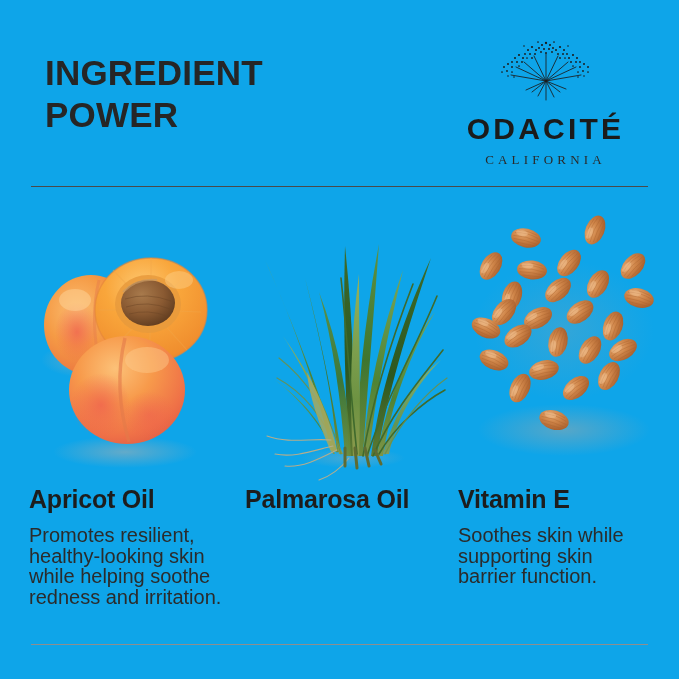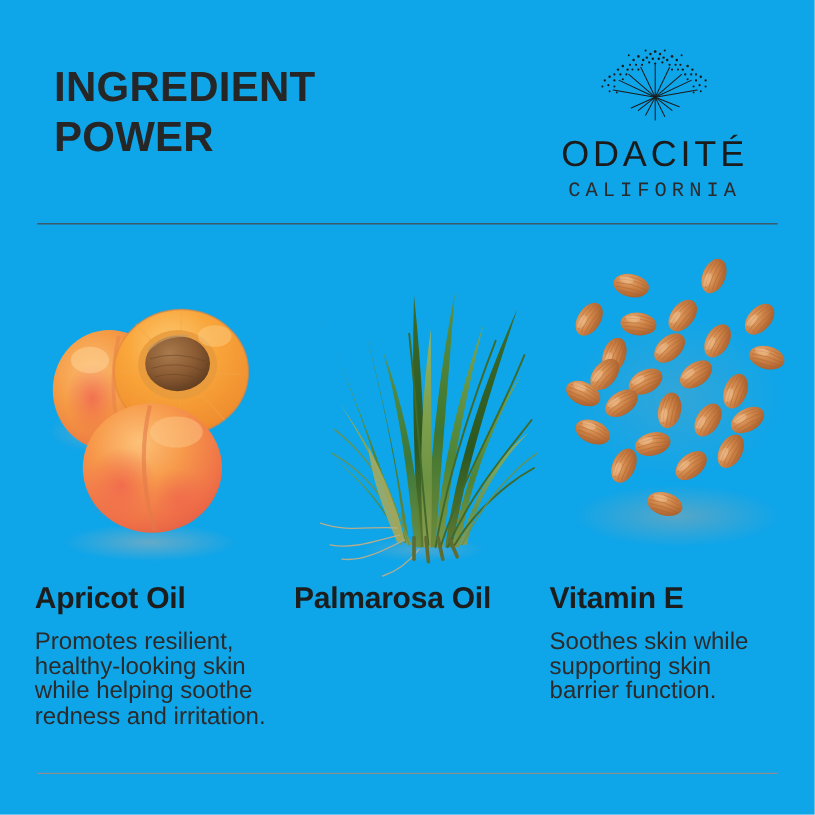--- a/index.html
+++ b/index.html
@@ -57,30 +57,30 @@
     display: block;
     margin: 0 auto;
     width: 104px;
     height: 72px;
   }
   .logo-wordmark {
     display: block;
     margin: 6px 0 0 0;
     font-family: "Liberation Sans", sans-serif;
     font-size: 30px;
-    font-weight: 400;
+    font-weight: 700;
     letter-spacing: 3.2px;
     color: #1b1b1b;
     line-height: 34px;
   }
   .logo-sub {
     display: block;
     margin: 7px 0 0 0;
-    font-family: Liberation Mono, monospace;
-    font-size: 17px;
+    font-family: Liberation Serif, serif;
+    font-size: 13px;
     font-weight: 400;
     letter-spacing: 4.2px;
     color: #2a2a2a;
     line-height: 13px;
   }
 
   
   .rule {
     position: absolute;
     left: 31px;

